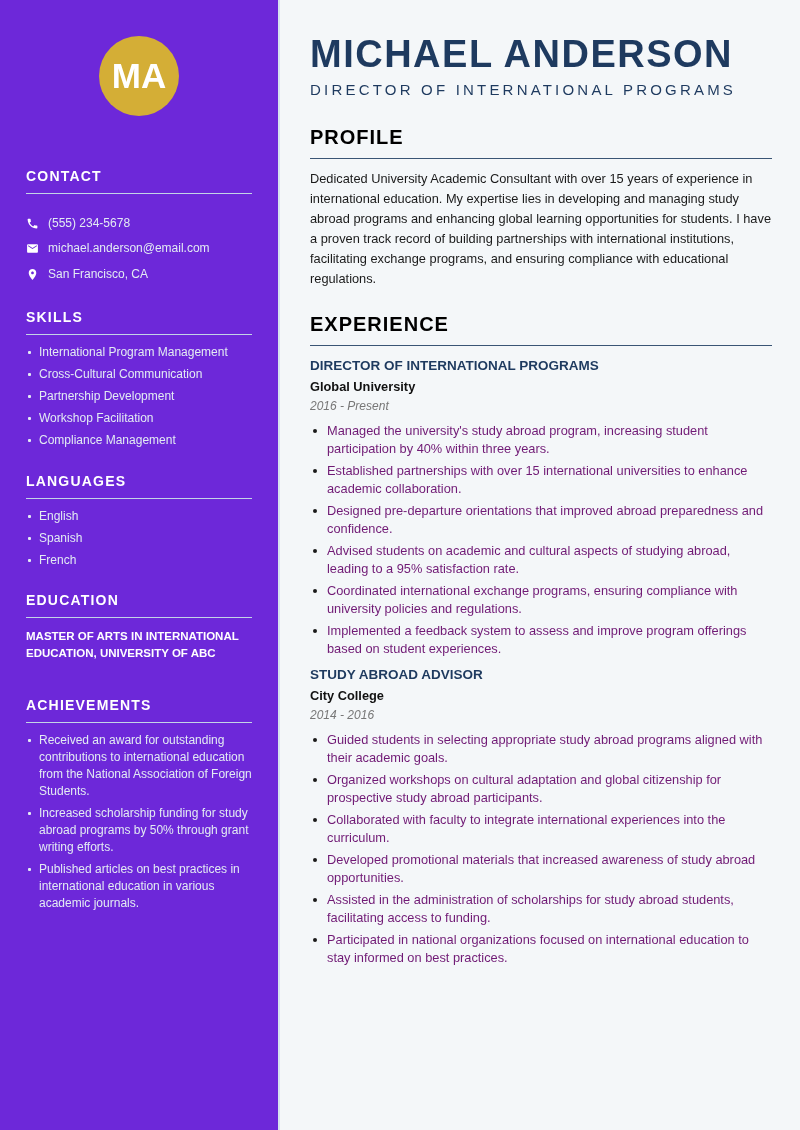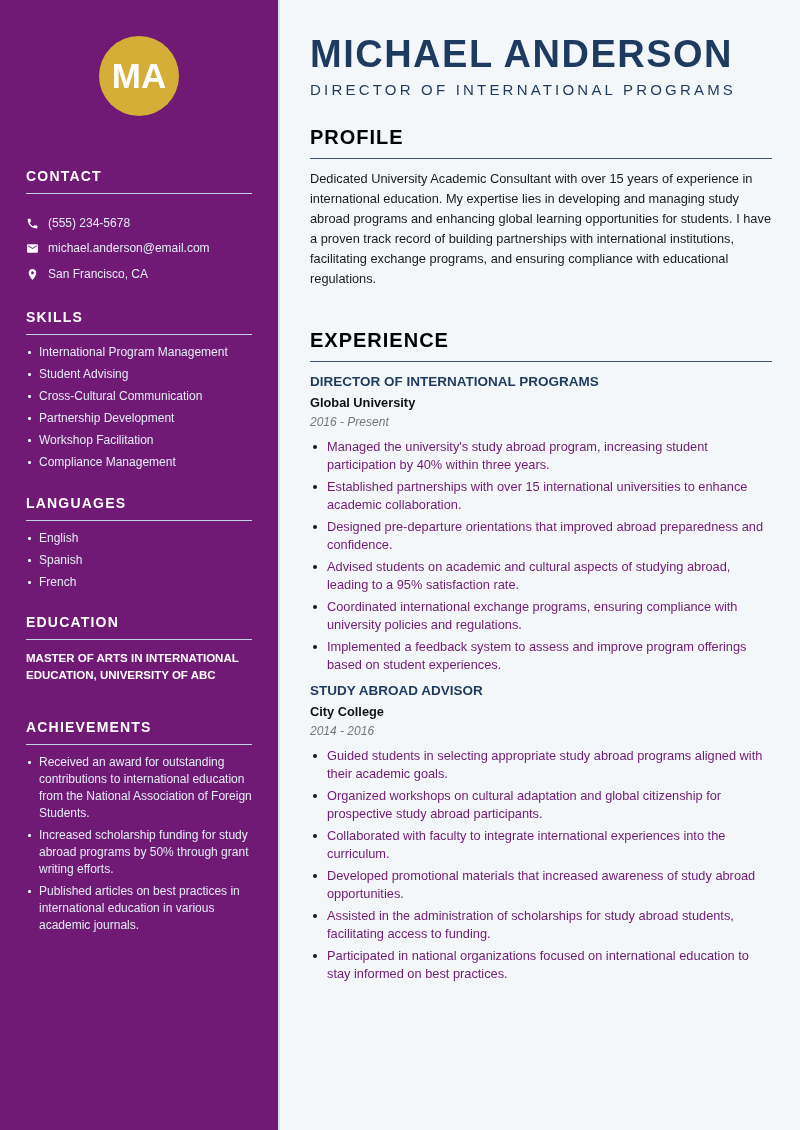--- a/index.html
+++ b/index.html
@@ -7,21 +7,21 @@
     body {
       font-family: "Liberation Sans", "DejaVu Sans", sans-serif;
       background: #f4f7f9;
       position: relative;
       overflow: hidden;
     }
     .page { display: flex; width: 800px; height: 1130px; }
     .sidebar {
       width: 280px;
       height: 1130px;
-      background: #701a75;
+      background: #6d28d9;
       color: #ffffff;
       padding: 0 26px;
       border-right: 2px solid #d6e2ee;
     }
     .avatar {
       width: 80px; height: 80px; border-radius: 50%;
       background: #d4ae36;
       margin: 36px auto 0 auto;
       display: flex; align-items: center; justify-content: center;
       font-weight: bold; font-size: 35px; color: #ffffff;
@@ -84,21 +84,21 @@
     .main-heading {
       font-size: 20px; font-weight: bold; letter-spacing: 1px; color: #000000;
       padding-bottom: 9px;
       border-bottom: 1.5px solid #3a5575;
     }
     .profile-section { margin-top: 28px; }
     .profile-text {
       margin-top: 10px;
       font-size: 12.8px; line-height: 20px; color: #1a1a1a;
     }
-    .experience-section { margin-top: 40px; }
+    .experience-section { margin-top: 24px; }
     .job { margin-top: 12px; }
     .job-title { font-size: 13.5px; font-weight: bold; color: #1e3a5f; }
     .job-company { margin-top: 6px; font-size: 12.8px; font-weight: bold; color: #111; }
     .job-dates { margin-top: 5px; font-size: 12px; font-style: italic; color: #777; }
     .job-bullets { list-style: none; margin-top: 9px; }
     .job-bullets li {
       position: relative; padding-left: 17px;
       font-size: 12.8px; line-height: 17.5px; color: #701a75;
       margin-bottom: 5px;
     }
@@ -139,21 +139,20 @@
             </svg>
           <span>San Francisco, CA</span>
         </li>
       </ul>
     </section>
 
     <section class="side-section skills-section">
       <h2 class="side-heading">SKILLS</h2>
       <ul class="bullet-list">
         <li>International Program Management</li>
-        <li>Student Advising</li>
         <li>Cross-Cultural Communication</li>
         <li>Partnership Development</li>
         <li>Workshop Facilitation</li>
         <li>Compliance Management</li>
       </ul>
     </section>
 
     <section class="side-section languages-section">
       <h2 class="side-heading">LANGUAGES</h2>
       <ul class="bullet-list">

